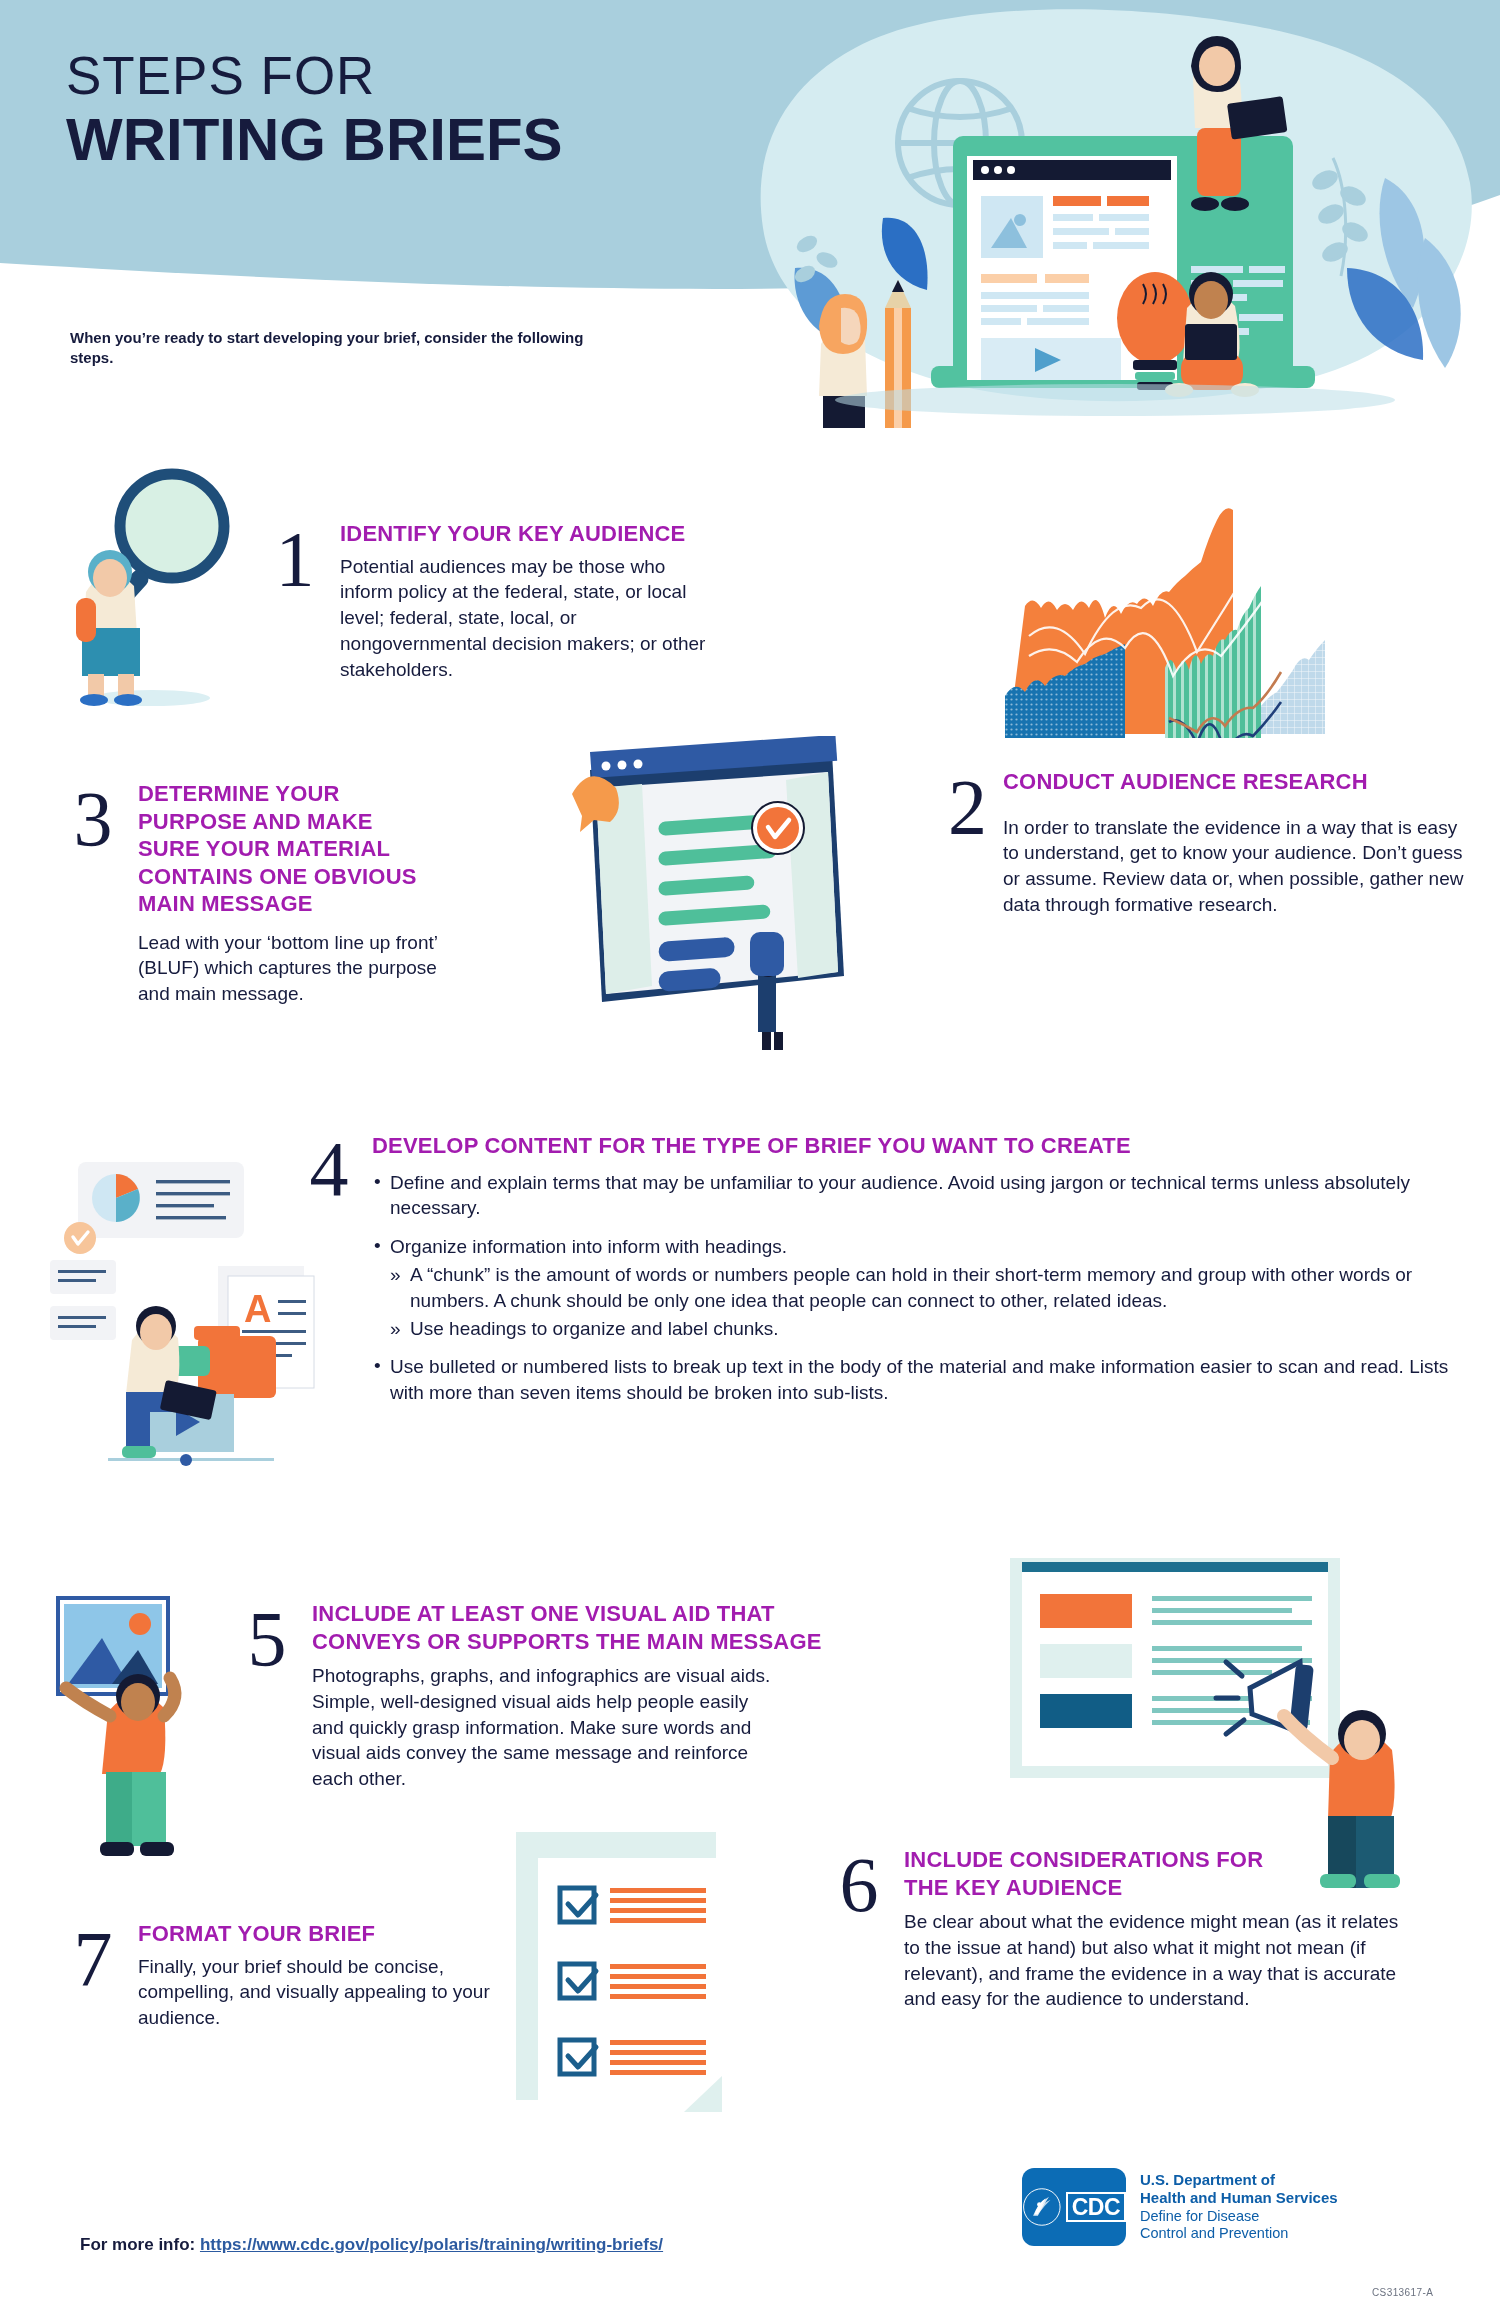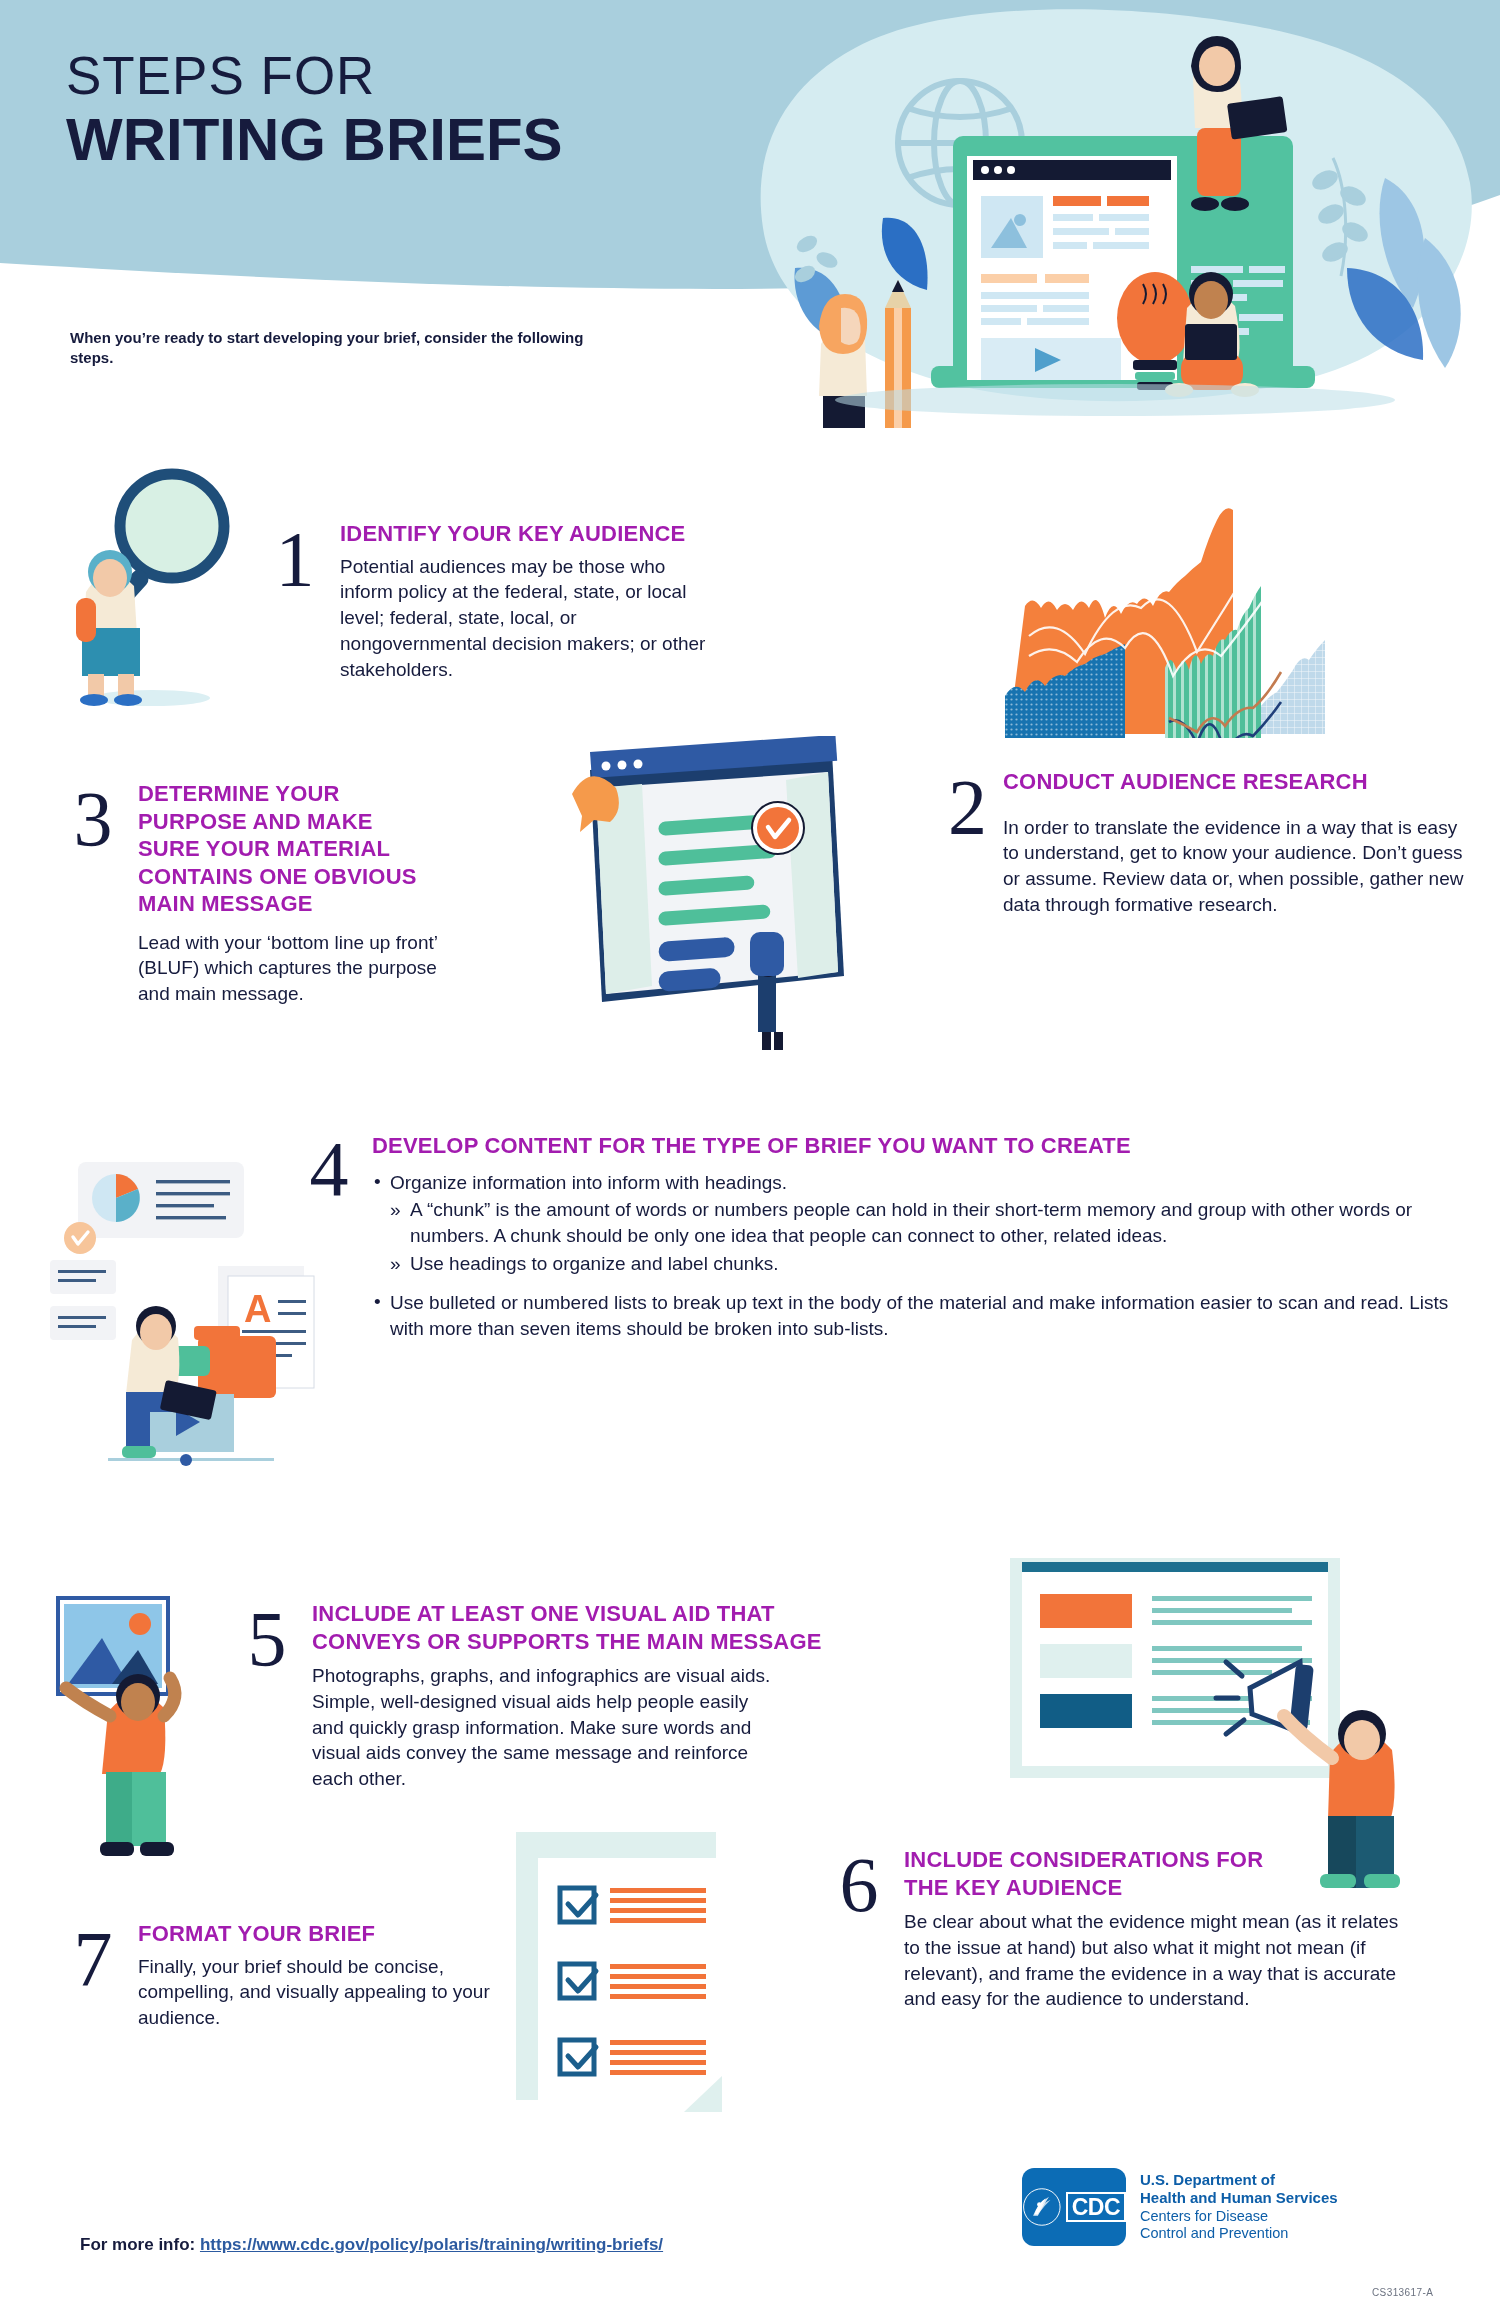--- a/index.html
+++ b/index.html
@@ -411,20 +411,23 @@
   </svg>
 </div>
 
 <div class="step" style="left:300px; top:1130px; width:1160px;">
   <div style="display:flex; align-items:flex-start; gap:14px;">
     <div class="stepnum" style="width:58px; text-align:center;">4</div>
     <div style="flex:1; padding-top:2px;">
       <h3 class="step-title" style="margin-bottom:10px;">DEVELOP CONTENT FOR THE TYPE OF BRIEF YOU WANT TO CREATE</h3>
       <ul class="step-bul">
         <li>
+          <span>Define and explain terms that may be unfamiliar to your audience. Avoid using jargon or technical terms unless absolutely necessary.</span>
+        </li>
+        <li>
           <span>Organize information into inform with headings.</span>
           <ul class="sub-bul">
             <li>A “chunk” is the amount of words or numbers people can hold in their short-term memory and group with other words or numbers. A chunk should be only one idea that people can connect to other, related ideas.</li>
             <li>Use headings to organize and label chunks.</li>
           </ul>
         </li>
         <li>
           <span>Use bulleted or numbered lists to break up text in the body of the material and make information easier to scan and read. Lists with more than seven items should be broken into sub-lists.</span>
         </li>
       </ul>
@@ -574,18 +577,18 @@
       <path d="M16,34 q4,-14 14,-20 q-6,10 -10,20 Z" fill="#ffffff"></path>
       <path d="M14,36 q6,-16 20,-24 q-8,12 -14,24 Z" fill="#ffffff" opacity="0.85"></path>
       <path d="M18,30 q8,-10 18,-14 q-8,8 -14,16 Z" fill="#ffffff" opacity="0.7"></path>
       <circle cx="22" cy="22" r="3" fill="#ffffff"></circle>
     </svg>
     <span class="cdc-word">CDC</span>
   </div>
   <div class="cdc-text">
     <div class="b">U.S. Department of</div>
     <div class="b">Health and Human Services</div>
-    <div class="n">Centers for Disease</div>
+    <div class="n">Define for Disease</div>
     <div class="n">Control and Prevention</div>
   </div>
 </div>
 
 <div class="cs-code">CS313617-A</div>
 
 </body></html>

